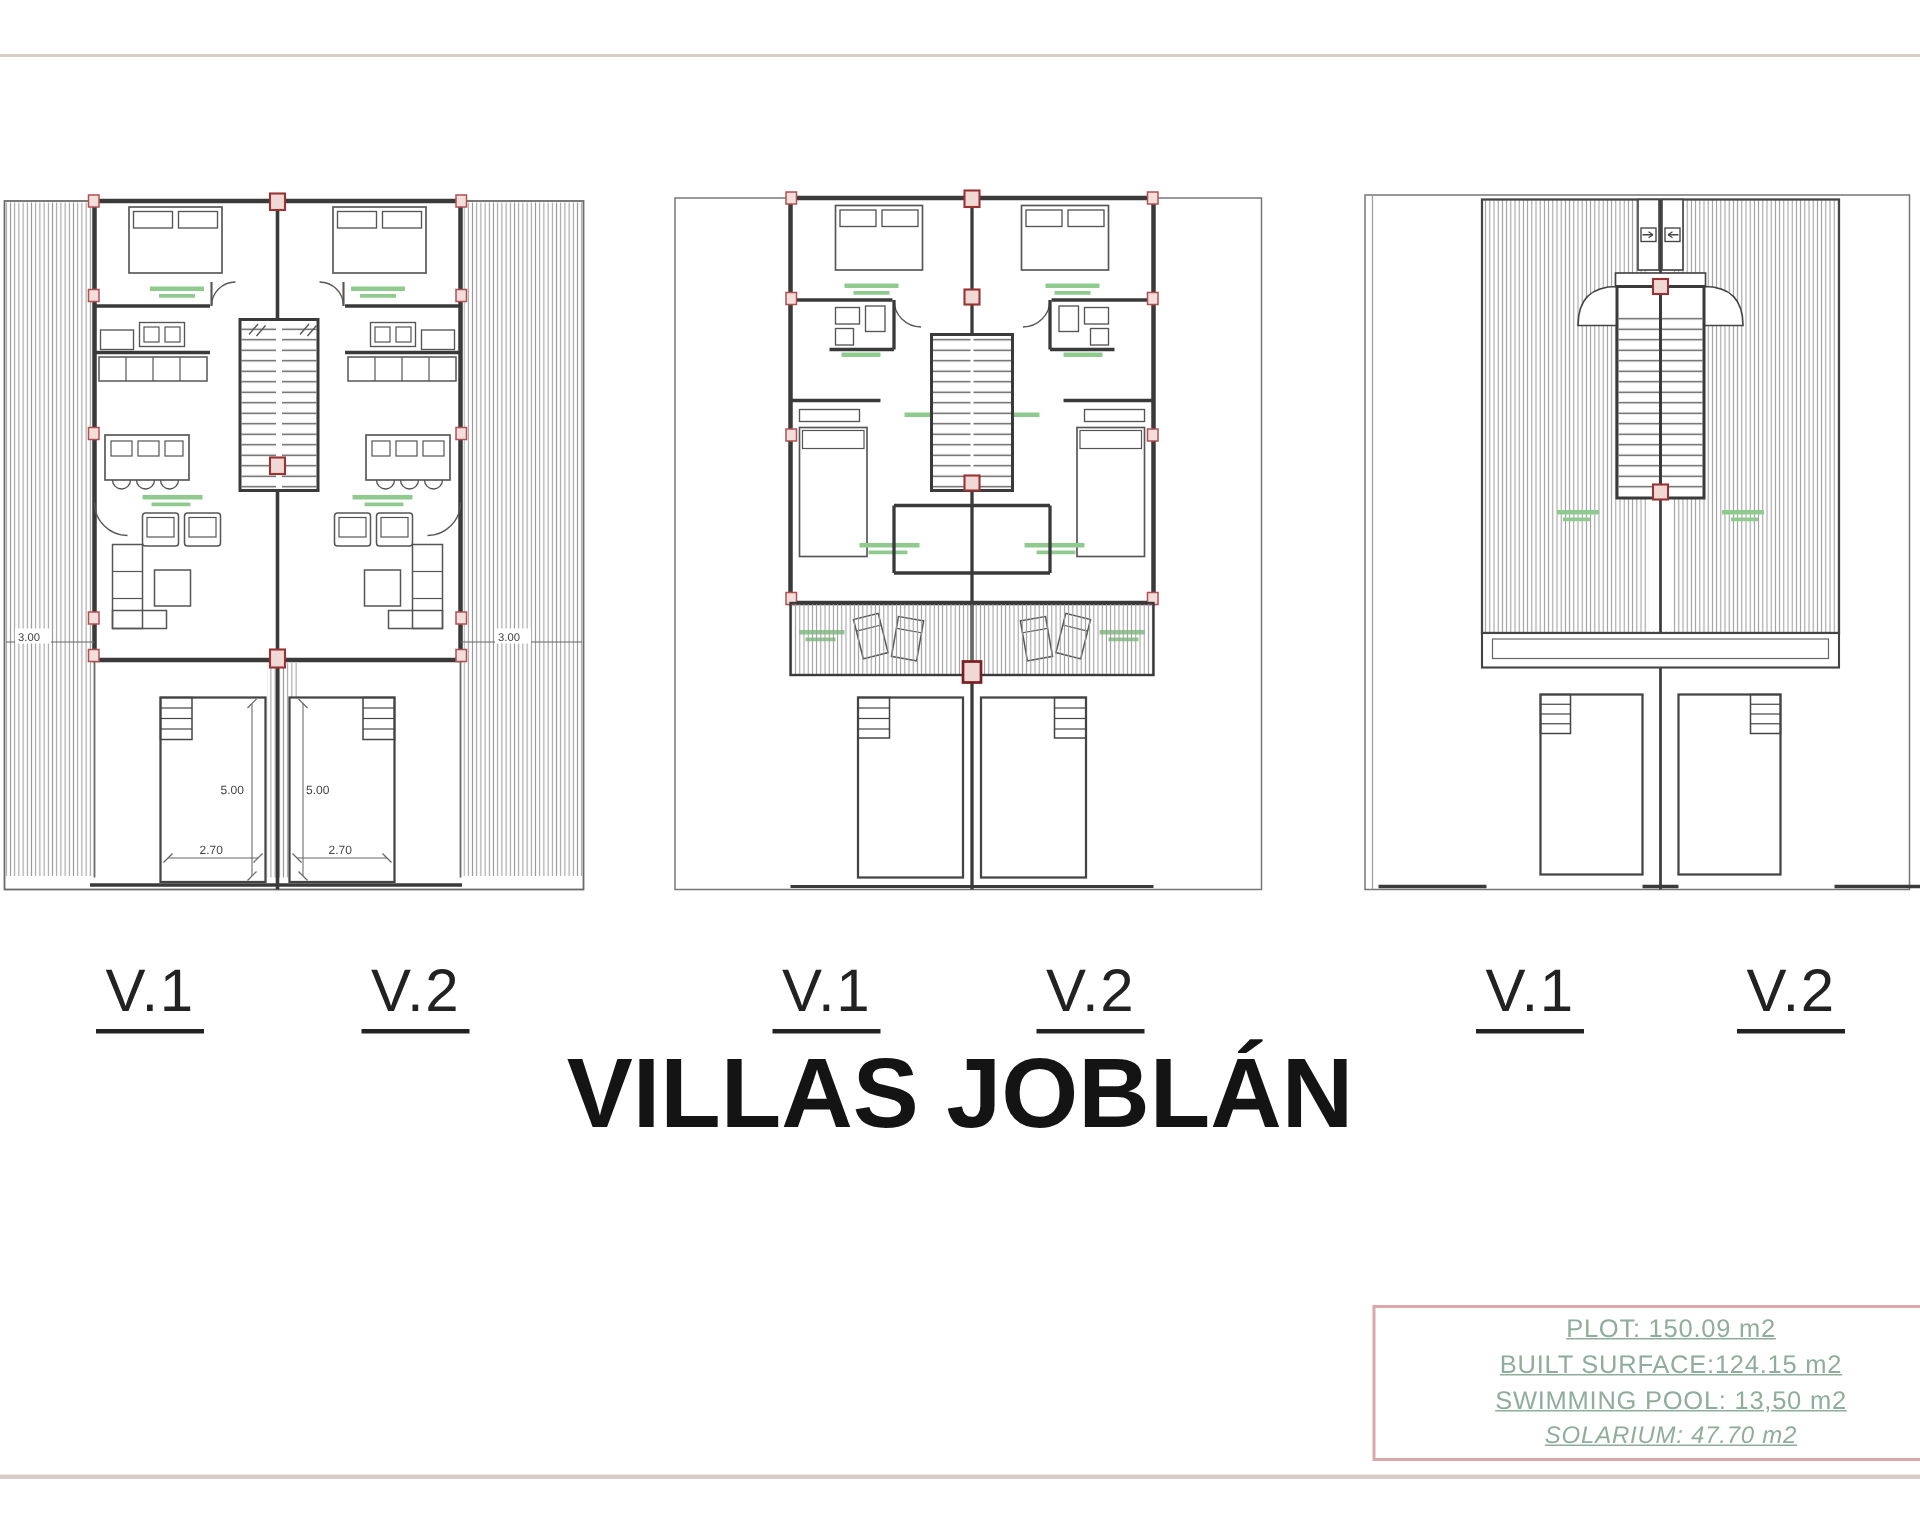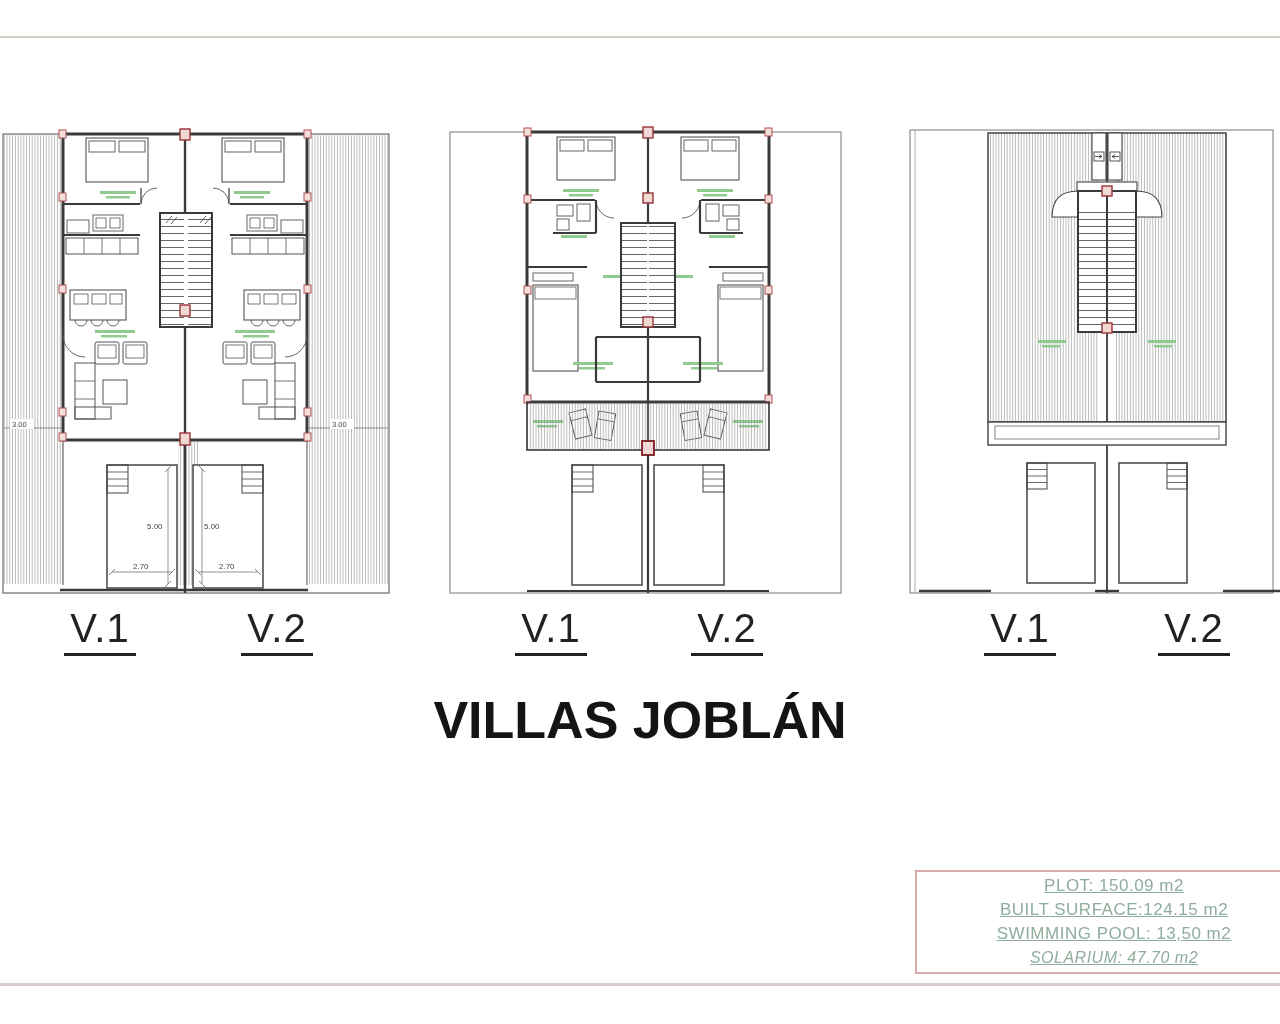--- a/index.html
+++ b/index.html
@@ -11,24 +11,24 @@
   #top-rule{top:36px;height:2px;background:#d8cfc4;}
   #bottom-rule{top:983px;height:3px;background:#d9cdc9;}
   svg{position:absolute;}
   #plan-ground{left:0;top:125px;}
   #plan-first{left:445px;top:125px;}
   #plan-roof{left:905px;top:125px;}
   .v-label{
     position:absolute;top:606px;height:52px;color:#222;
     font-size:40px;font-weight:400;letter-spacing:1px;text-align:center;
   }
-  .v-label span{display:inline-block;border-bottom:3px solid #222;padding:0 6px 2px 6px;}
+  .v-label span{display:inline-block;border-bottom:3px solid #222;padding:0 6px 2px 6px;margin-top:33px;}
   #project-title{
     position:absolute;left:0;right:0;top:690px;text-align:center;
-    font-size:52px;font-weight:bold;color:#141414;letter-spacing:0px;
+    font-size:66px;font-weight:bold;color:#141414;letter-spacing:0px;
   }
   #info-box{
     position:absolute;left:915px;top:870px;width:398px;height:104px;
     border:2px solid #d9a9a9;box-sizing:border-box;
     display:flex;flex-direction:column;justify-content:center;
     text-align:center;
   }
   #info-box .info-line{
     color:#8fad9c;font-size:17px;line-height:24px;
     text-decoration:underline;letter-spacing:0.5px;

